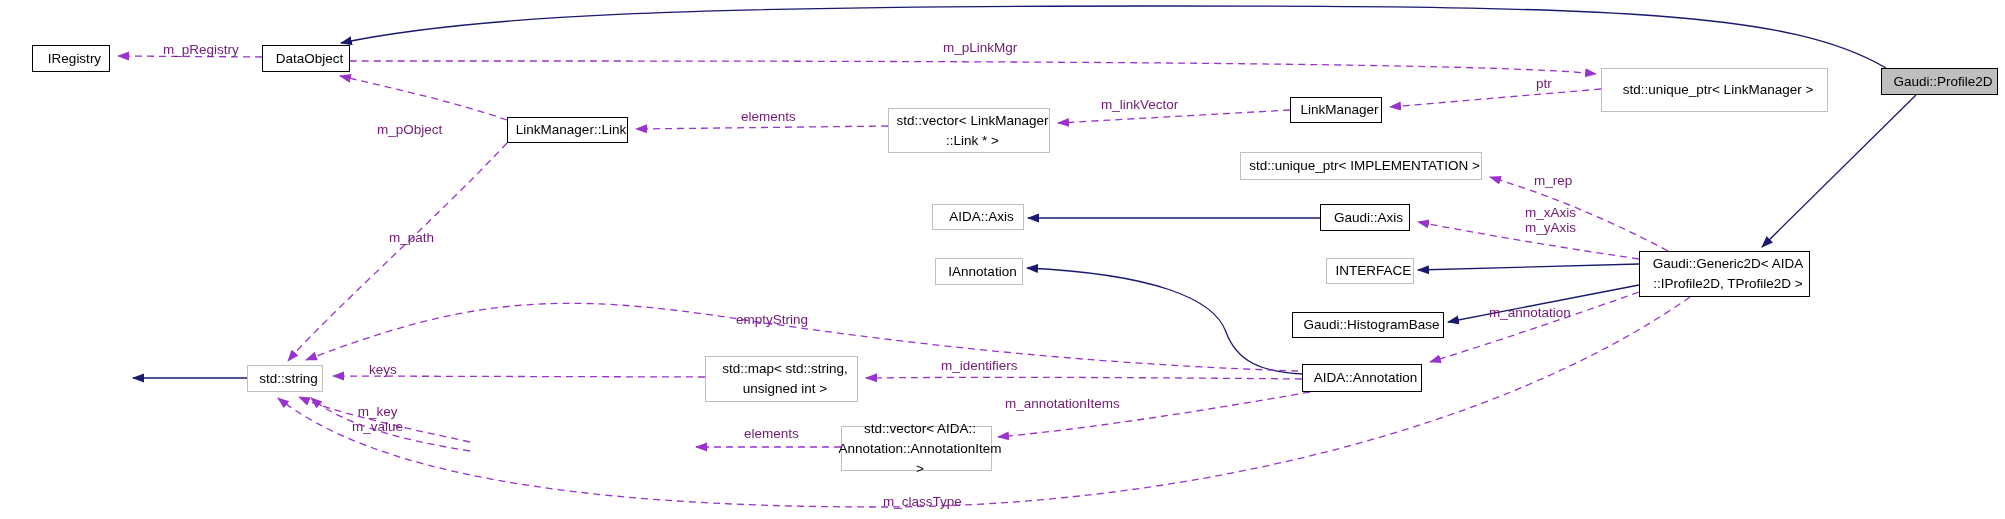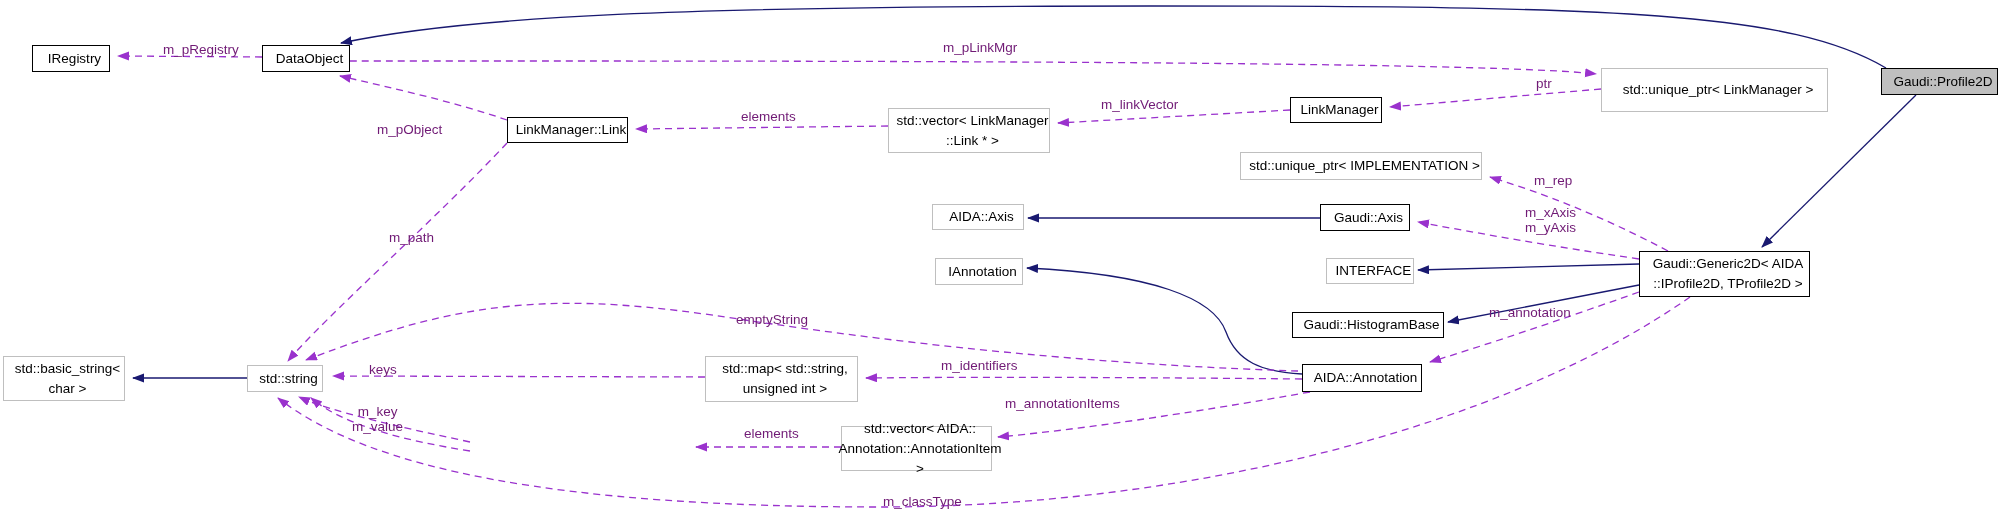--- a/index.html
+++ b/index.html
@@ -90,22 +90,20 @@
   <div class="node current" style="left:1881px;top:68px;width:117px;height:27px;">Gaudi::Profile2D</div>
   <div class="node" style="left:1240px;top:152px;width:242px;height:28px;">std::unique_ptr&lt; IMPLEMENTATION &gt;</div>
   <div class="node" style="left:932px;top:204px;width:92px;height:26px;">AIDA::Axis</div>
   <div class="node doc" style="left:1320px;top:204px;width:90px;height:27px;">Gaudi::Axis</div>
   <div class="node" style="left:935px;top:258px;width:88px;height:27px;">IAnnotation</div>
   <div class="node" style="left:1326px;top:258px;width:88px;height:26px;">INTERFACE</div>
   <div class="node doc" style="left:1292px;top:312px;width:152px;height:26px;">Gaudi::HistogramBase</div>
   <div class="node doc" style="left:1639px;top:251px;width:171px;height:46px;">Gaudi::Generic2D&lt; AIDA
 ::IProfile2D, TProfile2D &gt;</div>
   <div class="node doc" style="left:1302px;top:364px;width:120px;height:28px;">AIDA::Annotation</div>
-  <div class="node" style="left:3px;top:356px;width:122px;height:45px;">std::basic_string&lt;
-char &gt;</div>
   <div class="node" style="left:247px;top:365px;width:76px;height:27px;">std::string</div>
   <div class="node" style="left:705px;top:356px;width:153px;height:46px;">std::map&lt; std::string,
 unsigned int &gt;</div>
   <div class="node" style="left:841px;top:426px;width:151px;height:45px;">std::vector&lt; AIDA::
 Annotation::AnnotationItem &gt;</div>
 
   <span class="elabel" style="left:163px;top:42px;">m_pRegistry</span>
   <span class="elabel" style="left:943px;top:40px;">m_pLinkMgr</span>
   <span class="elabel" style="left:377px;top:78px;margin-top:44px;">m_pObject</span>
   <span class="elabel" style="left:741px;top:109px;">elements</span>

